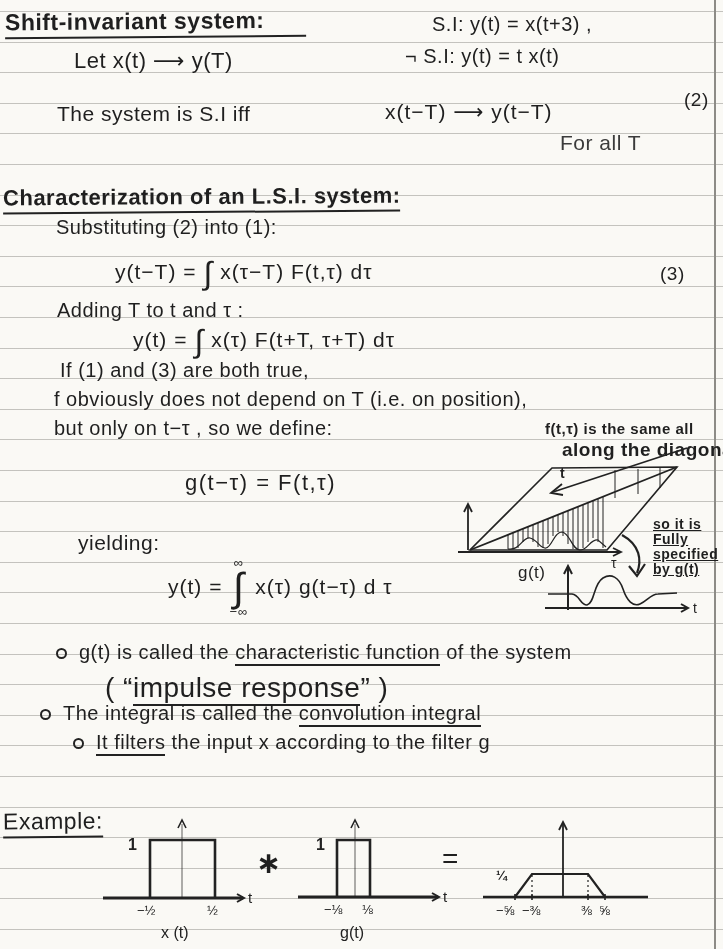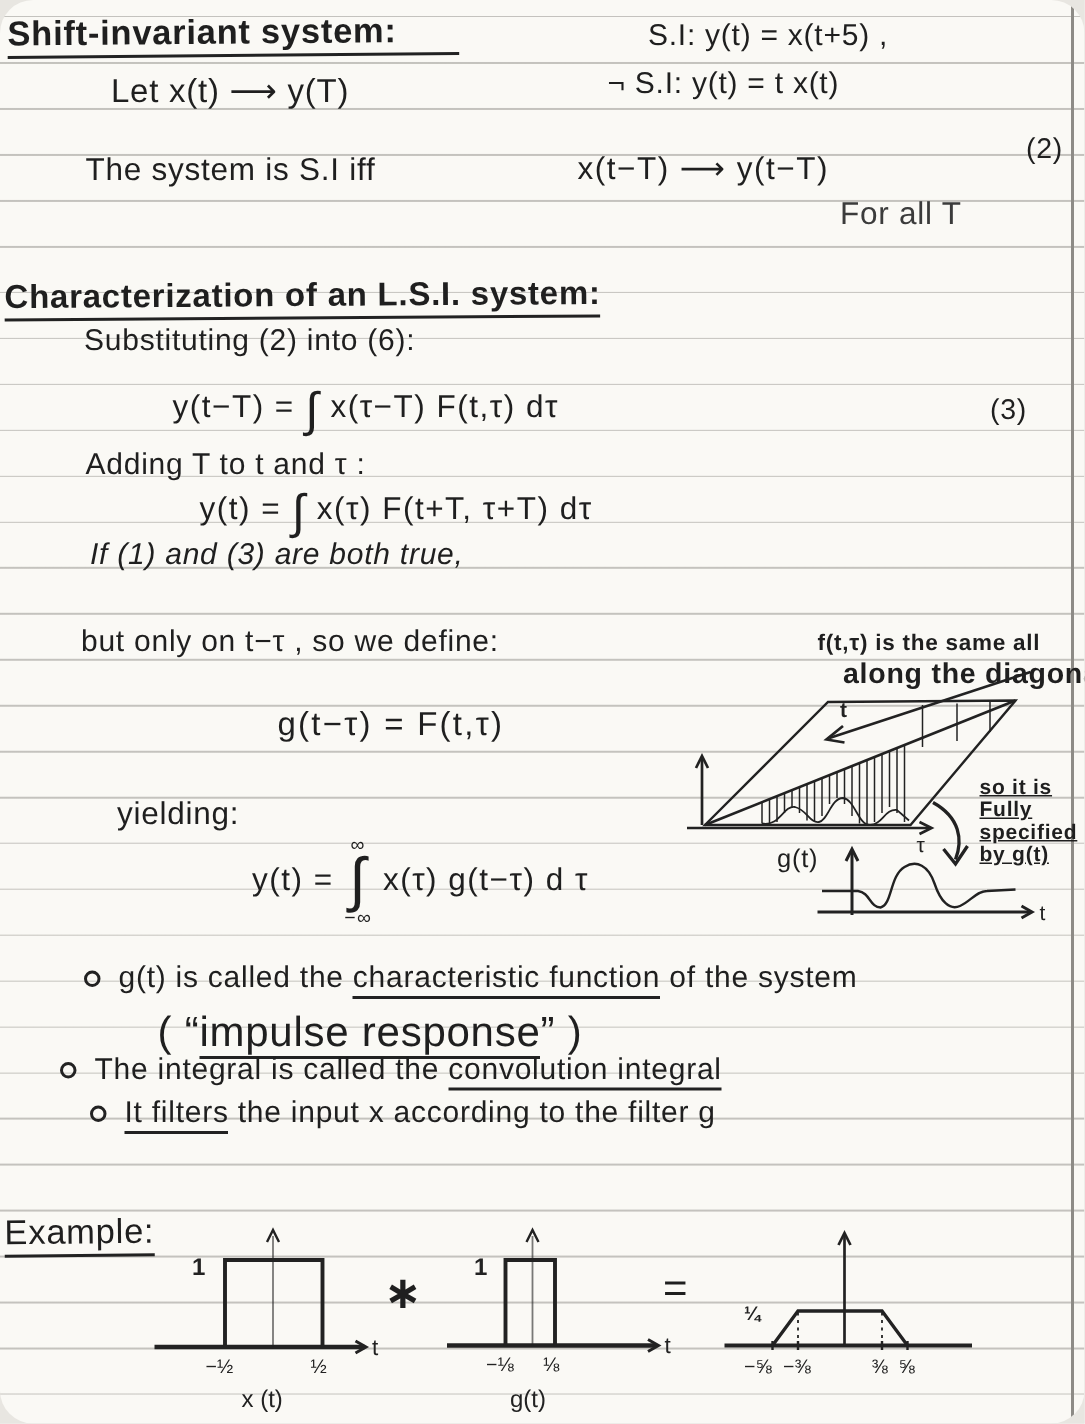--- a/index.html
+++ b/index.html
@@ -3,21 +3,21 @@
 <meta charset="utf-8">
 <style>
   html,body{margin:0;padding:0;background:#e8e6e1;}
   .page{position:relative;width:723px;height:949px;margin:0 auto;overflow:hidden;
     background-color:#faf9f5;
     background-image:repeating-linear-gradient(180deg,
       rgba(0,0,0,0) 0px, rgba(0,0,0,0) 29.6px,
       rgba(130,128,122,0.45) 29.6px, rgba(130,128,122,0.45) 30.6px);
     background-position:0 12px;
     font-family:"Liberation Sans","DejaVu Sans",sans-serif;
-    color:#1f1f1f;border-radius:22px;}
+    color:#1f1f1f;}
   .abs{position:absolute;white-space:nowrap;}
   .hand{letter-spacing:.5px;}
   .u2{border-bottom:2.5px solid #222;padding-bottom:2px;}
   .u{border-bottom:2px solid #222;padding-bottom:1px;}
   .eq{display:flex;align-items:center;gap:7px;letter-spacing:1px;}
   .int{font-size:32px;line-height:1;position:relative;top:1px;}
   .intcol{display:inline-flex;flex-direction:column;align-items:center;line-height:1;}
   .intcol .lim{font-size:13px;line-height:1;}
   .intcol .big{font-size:40px;line-height:.9;}
   .marker{display:inline-block;width:7px;height:7px;border:2px solid #222;border-radius:50%;
@@ -31,49 +31,50 @@
 <body>
 
 <div class="page">
   <div class="edge"></div>
 
   <div class="abs hand" style="left:5px;top:8px;font-size:23px;font-weight:600;transform:rotate(-0.5deg);">
     <span class="u2" style="padding-right:42px;">Shift-invariant system:</span>
   </div>
   <div class="abs hand" style="left:74px;top:48px;font-size:22px;">Let x(t) ⟶ y(T)</div>
 
-  <div class="abs hand" style="left:432px;top:13px;font-size:20px;">S.I:  y(t) = x(t+5) ,</div>
+  <div class="abs hand" style="left:432px;top:13px;font-size:20px;">S.I:  y(t) = x(t+3) ,</div>
   <div class="abs hand" style="left:405px;top:45px;font-size:20px;">¬ S.I:  y(t) = t x(t)</div>
 
   <div class="abs hand" style="left:57px;top:102px;font-size:21px;">The system is S.I iff</div>
   <div class="abs hand" style="left:385px;top:100px;font-size:21px;letter-spacing:1px;">x(t−T) ⟶ y(t−T)</div>
   <div class="abs hand" style="left:684px;top:89px;font-size:19px;">(2)</div>
   <div class="abs hand" style="left:560px;top:131px;font-size:21px;color:#3b3b3b;">For all T</div>
 
   <div class="abs hand" style="left:3px;top:184px;font-size:22px;font-weight:600;transform:rotate(-0.4deg);">
     <span class="u2">Characterization of an L.S.I. system:</span>
   </div>
-  <div class="abs hand" style="left:56px;top:216px;font-size:20px;">Substituting (2) into (6):</div>
+  <div class="abs hand" style="left:56px;top:216px;font-size:20px;">Substituting (2) into (1):</div>
 
   <div class="abs eq hand" style="left:115px;top:256px;font-size:21px;">
     <span>y(t−T) =</span>
     <span class="int">∫</span>
     <span>x(τ−T) F(t,τ) dτ</span>
   </div>
   <div class="abs hand" style="left:660px;top:263px;font-size:19px;">(3)</div>
 
   <div class="abs hand" style="left:57px;top:299px;font-size:20px;">Adding T to t and τ :</div>
 
   <div class="abs eq hand" style="left:133px;top:324px;font-size:21px;">
     <span>y(t) =</span>
     <span class="int">∫</span>
     <span>x(τ) F(t+T, τ+T) dτ</span>
   </div>
 
-  <div class="abs hand" style="left:60px;top:359px;font-size:20px;font-style:italic;">If (1) and (3) are both true,</div>
+  <div class="abs hand" style="left:60px;top:359px;font-size:20px;">If (1) and (3) are both true,</div>
+  <div class="abs hand" style="left:54px;top:388px;font-size:20px;">f obviously does not depend on T (i.e. on position),</div>
   <div class="abs hand" style="left:54px;top:417px;font-size:20px;">but only on t−τ , so we define:</div>
 
   <div class="abs hand" style="left:185px;top:470px;font-size:22px;letter-spacing:1.5px;">g(t−τ) = F(t,τ)</div>
 
   <div class="abs hand" style="left:78px;top:531px;font-size:21px;">yielding:</div>
 
   <div class="abs eq hand" style="left:168px;top:556px;font-size:21px;">
     <span>y(t) =</span>
     <span class="intcol">
       <span class="lim">∞</span>
@@ -153,21 +154,21 @@
 
   <div class="abs hand" style="left:56px;top:641px;font-size:20px;">
     <span class="marker"></span><span>g(t) is called the </span><span class="u">characteristic function</span><span> of the system</span>
   </div>
   <div class="abs hand" style="left:105px;top:672px;font-size:28px;">
     <span>( “</span><span class="u">impulse response</span><span>” )</span>
   </div>
   <div class="abs hand" style="left:40px;top:702px;font-size:20px;">
     <span class="marker"></span><span>The integral is called the </span><span class="u">convolution integral</span>
   </div>
-  <div class="abs hand" style="left:60px;top:731px;font-size:20px;text-align:center;">
+  <div class="abs hand" style="left:73px;top:731px;font-size:20px;text-align:center;">
     <span class="marker"></span><span class="u">It filters</span><span> the input x according to the filter g</span>
   </div>
 
   <div class="abs hand" style="left:3px;top:808px;font-size:23px;transform:rotate(-0.6deg);">
     <span class="u2">Example:</span>
   </div>
 
   <svg class="abs" style="left:95px;top:808px;" width="165" height="140" viewBox="0 0 165 140">
     <path class="stroke" stroke-width="3" d="M8,90 L148,90"></path>
     <path class="stroke" stroke-width="2" d="M142,86 L149,90 L142,94"></path>

